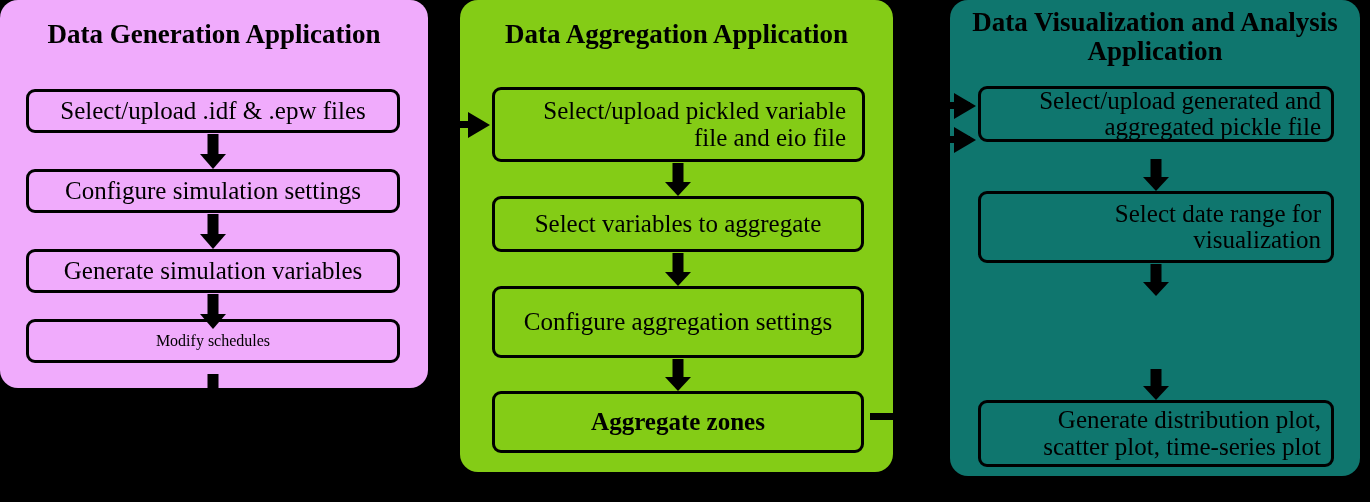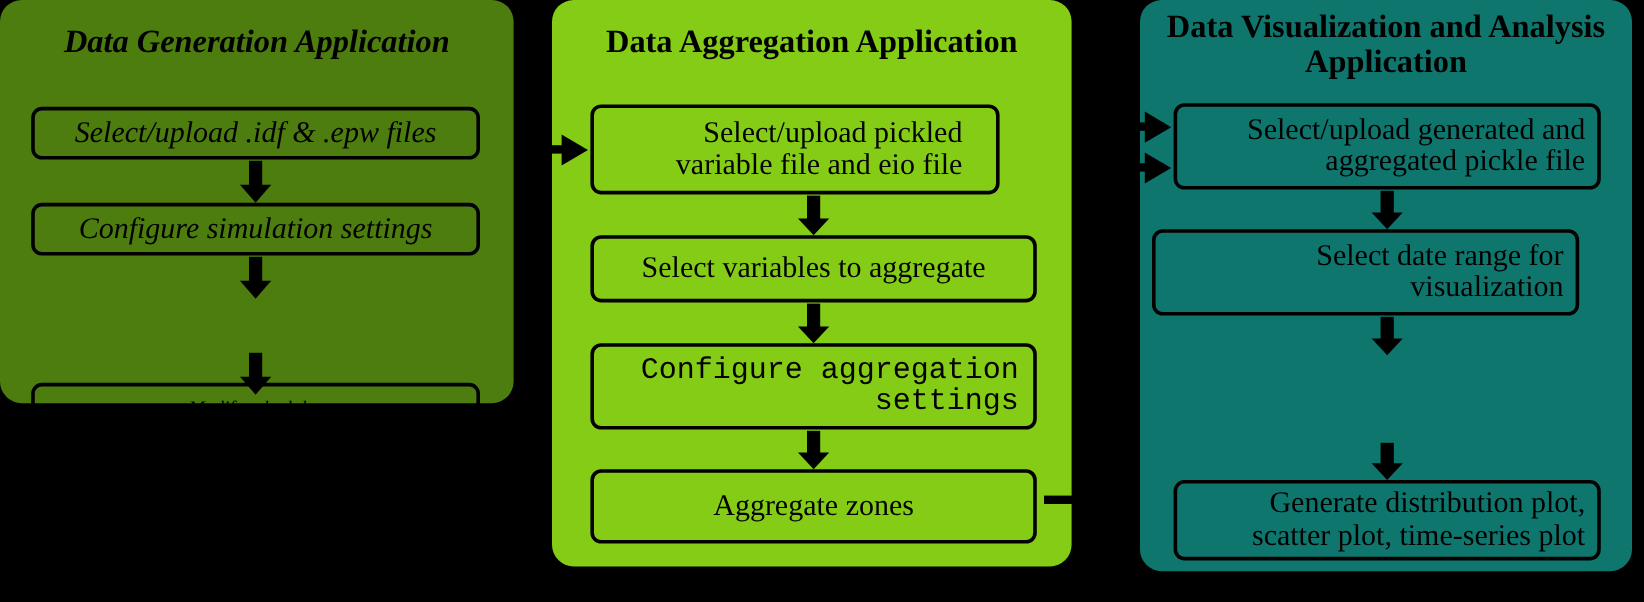--- a/index.html
+++ b/index.html
@@ -35,37 +35,38 @@
   .hline{position:absolute;background:#000;height:7px;}
   .harrowhead{position:absolute;width:0;height:0;
     border-top:13px solid transparent;border-bottom:13px solid transparent;
     border-left:22px solid #000;}
 </style>
 </head>
 <body>
 
 <div id="stage">
 
-  <div class="panel" style="left:0px;top:0px;width:428px;height:336px;background:#4d7c0f;font-style:italic;">
+  <div class="panel" style="left:0px;top:0px;width:428px;height:388px;background:#f0abfc;">
     <div class="panel-title" style="top:20px;font-size:27px;">Data Generation Application</div>
 
     <div class="pbox" style="left:26px;top:89px;width:374px;height:44px;font-size:25px;">Select/upload .idf &amp; .epw files</div>
 
     <div class="varrow" style="left:200px;top:134px;width:26px;height:35px;">
       <div class="stem" style="height:22px;"></div>
       <div class="head" style="border-top:15px solid #000;"></div>
     </div>
 
     <div class="pbox" style="left:26px;top:169px;width:374px;height:44px;font-size:25px;">Configure simulation settings</div>
 
     <div class="varrow" style="left:200px;top:214px;width:26px;height:35px;">
       <div class="stem" style="height:22px;"></div>
       <div class="head" style="border-top:15px solid #000;"></div>
     </div>
 
+    <div class="pbox" style="left:26px;top:249px;width:374px;height:44px;font-size:25px;">Generate simulation variables</div>
 
     <div class="varrow" style="left:200px;top:294px;width:26px;height:35px;">
       <div class="stem" style="height:22px;"></div>
       <div class="head" style="border-top:15px solid #000;"></div>
     </div>
 
     <div class="pbox" style="left:26px;top:319px;width:374px;height:44px;font-size:16px;">Modify schedules</div>
 
     <div class="varrow" style="left:200px;top:374px;width:26px;height:34px;">
       <div class="stem" style="height:21px;"></div>
@@ -73,62 +74,62 @@
     </div>
 
     <div class="pbox" style="left:26px;top:416px;width:374px;height:44px;font-size:25px;padding-left:25px;">Generate data</div>
   </div>
 
   <div class="hline" style="left:398px;top:426px;width:62px;"></div>
 
   <div class="panel" style="left:460px;top:0px;width:433px;height:472px;background:#84cc16;">
     <div class="panel-title" style="top:20px;font-size:27px;">Data Aggregation Application</div>
 
-    <div class="pbox" style="left:32px;top:87px;width:341px;height:75px;font-size:25px;padding:0 28px;">Select/upload pickled variable file and eio file</div>
+    <div class="pbox" style="left:32px;top:87px;width:373px;height:75px;font-size:25px;padding:0 16px;">Select/upload pickled variable file and eio file</div>
 
     <div class="varrow" style="left:205px;top:163px;width:26px;height:33px;">
       <div class="stem" style="height:20px;"></div>
       <div class="head" style="border-top:14px solid #000;"></div>
     </div>
 
     <div class="pbox" style="left:32px;top:196px;width:372px;height:56px;font-size:25px;">Select variables to aggregate</div>
 
     <div class="varrow" style="left:205px;top:253px;width:26px;height:33px;">
       <div class="stem" style="height:20px;"></div>
       <div class="head" style="border-top:14px solid #000;"></div>
     </div>
 
-    <div class="pbox" style="left:32px;top:286px;width:372px;height:72px;font-size:25px;padding:0 12px;font-family:Liberation Mono, monospace;">Configure aggregation settings</div>
+    <div class="pbox" style="left:32px;top:286px;width:372px;height:72px;font-size:25px;padding:0 12px;">Configure aggregation settings</div>
 
     <div class="varrow" style="left:205px;top:359px;width:26px;height:32px;">
       <div class="stem" style="height:19px;"></div>
       <div class="head" style="border-top:14px solid #000;"></div>
     </div>
 
-    <div class="pbox" style="left:32px;top:391px;width:372px;height:62px;font-size:25px;">Aggregate zones</div>
+    <div class="pbox" style="left:32px;top:391px;width:372px;height:62px;font-size:25px;font-weight:bold;">Aggregate zones</div>
   </div>
 
   <div class="hline" style="left:460px;top:121px;width:22px;"></div>
   <div class="harrowhead" style="left:468px;top:112px;"></div>
 
   <div class="hline" style="left:402px;top:415px;width:0px;"></div>
   <div class="hline" style="left:402px;top:415px;width:0px;"></div>
   <div class="hline" style="left:870px;top:413px;width:80px;"></div>
 
   <div class="panel" style="left:950px;top:0px;width:410px;height:476px;background:#0f766e;">
     <div class="panel-title" style="top:8px;font-size:27px;">Data Visualization and Analysis Application</div>
 
-    <div class="pbox" style="left:28px;top:86px;width:356px;height:72px;font-size:25px;padding:0 10px;">Select/upload generated and aggregated pickle file</div>
+    <div class="pbox" style="left:28px;top:86px;width:356px;height:56px;font-size:25px;padding:0 10px;">Select/upload generated and aggregated pickle file</div>
 
     <div class="varrow" style="left:193px;top:159px;width:26px;height:32px;">
       <div class="stem" style="height:19px;"></div>
       <div class="head" style="border-top:14px solid #000;"></div>
     </div>
 
-    <div class="pbox" style="left:10px;top:191px;width:356px;height:72px;font-size:25px;padding:0 10px;">Select date range for visualization</div>
+    <div class="pbox" style="left:28px;top:191px;width:356px;height:72px;font-size:25px;padding:0 10px;">Select date range for visualization</div>
 
     <div class="varrow" style="left:193px;top:264px;width:26px;height:32px;">
       <div class="stem" style="height:19px;"></div>
       <div class="head" style="border-top:14px solid #000;"></div>
     </div>
 
 
     <div class="varrow" style="left:193px;top:369px;width:26px;height:31px;">
       <div class="stem" style="height:18px;"></div>
       <div class="head" style="border-top:14px solid #000;"></div>

